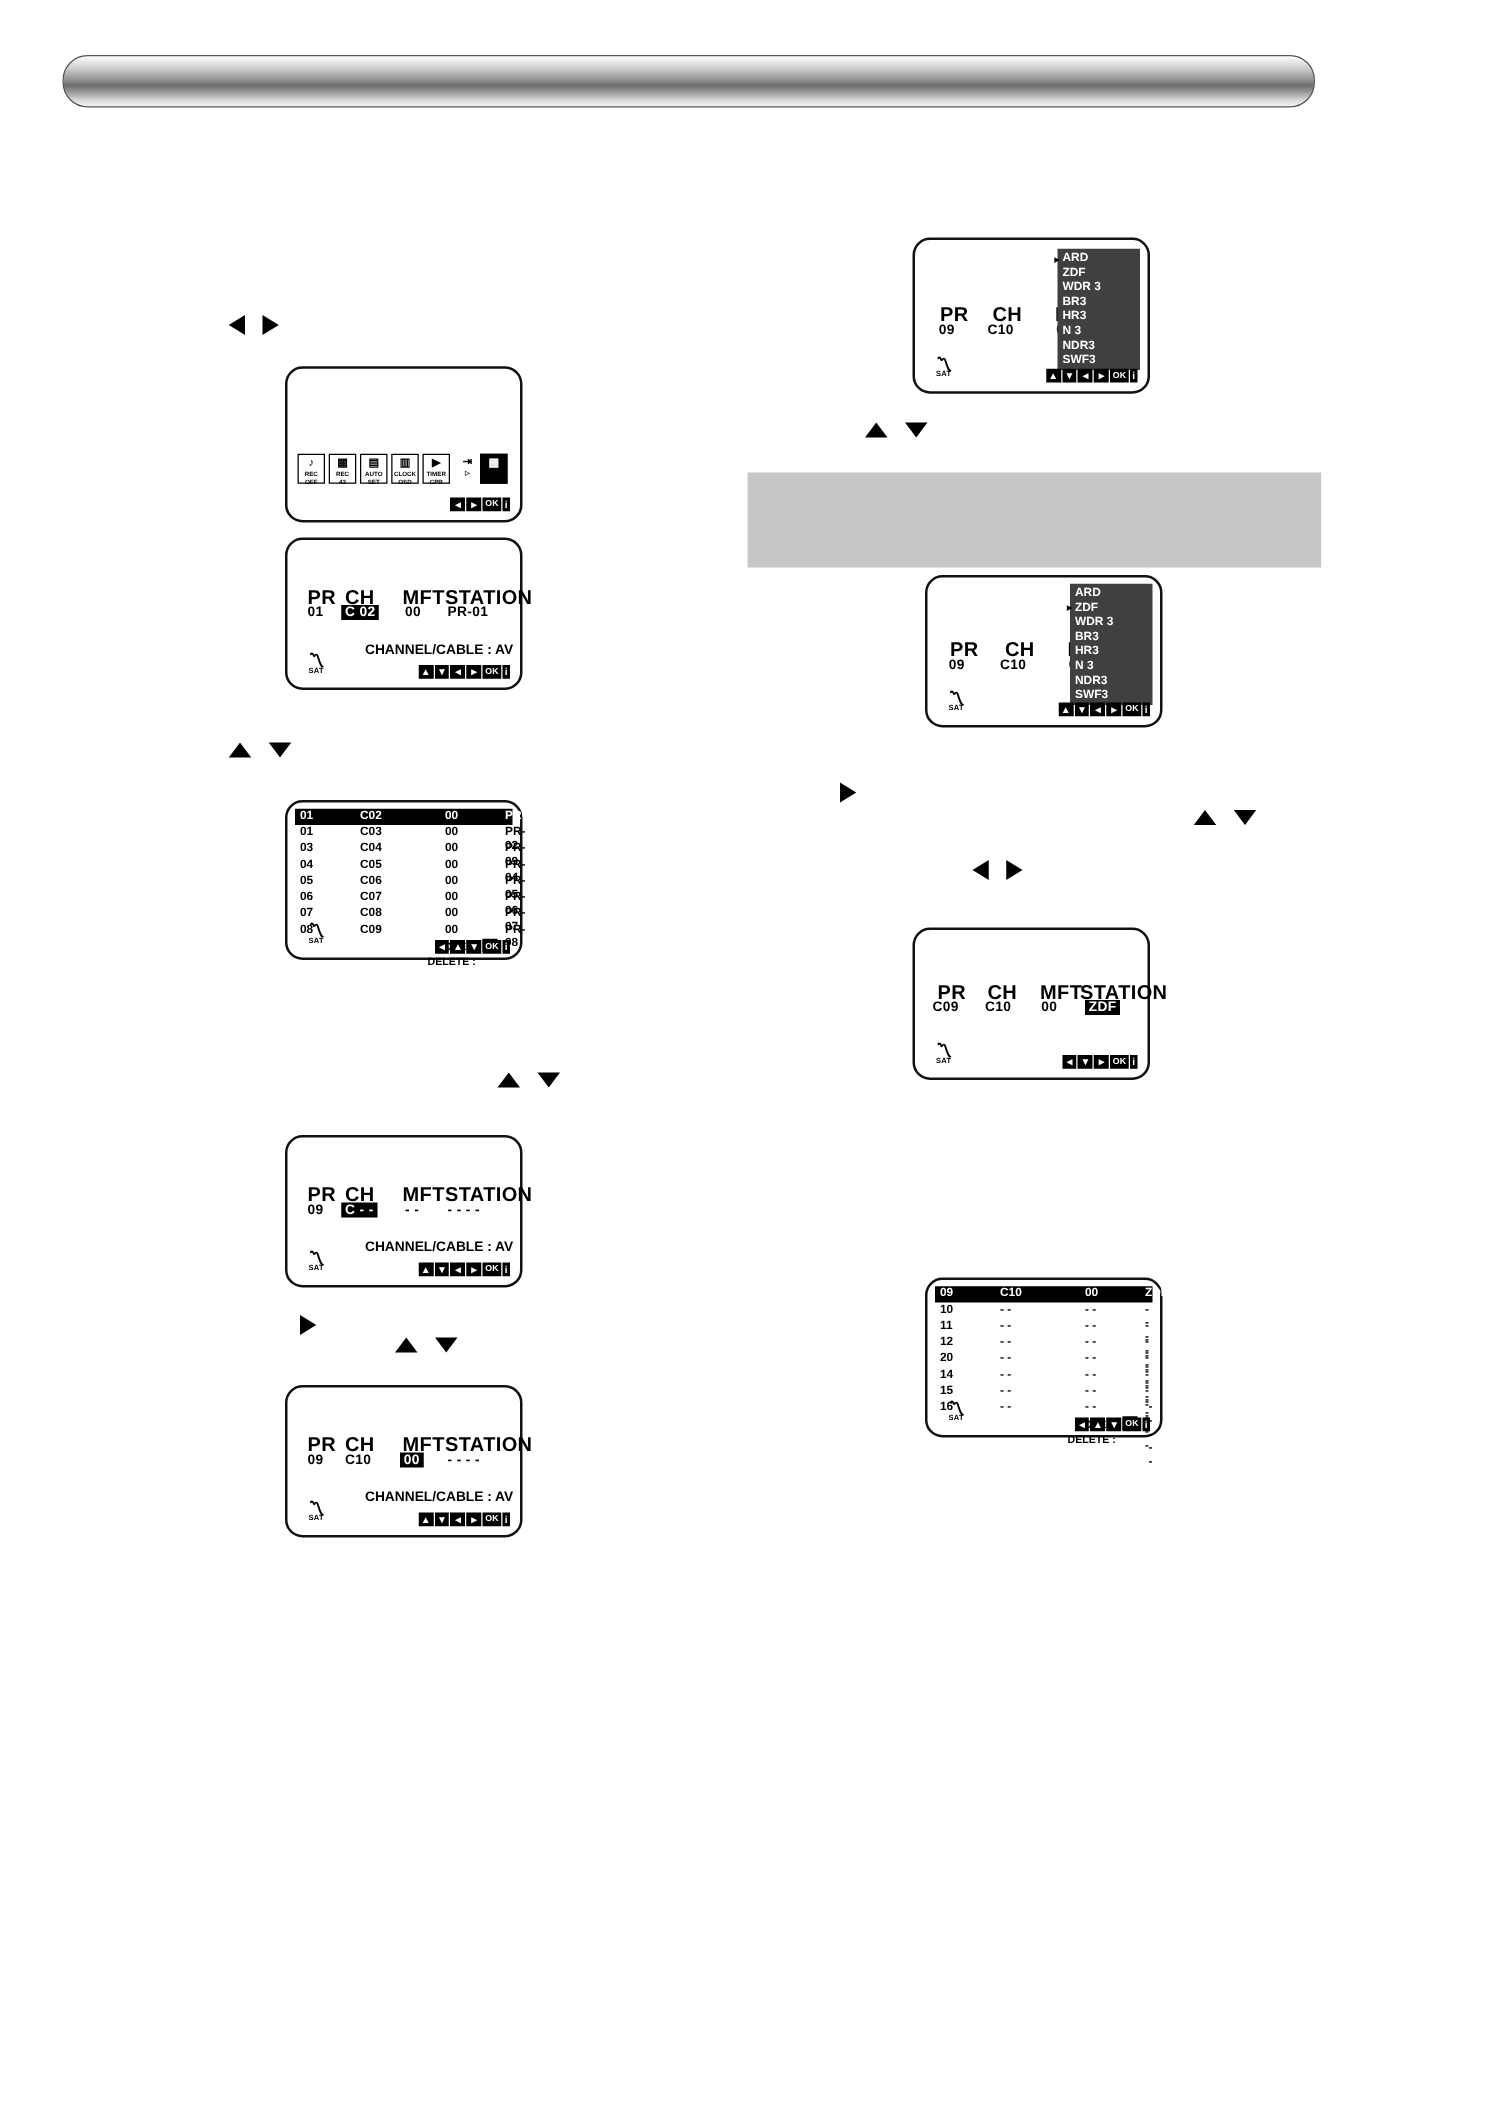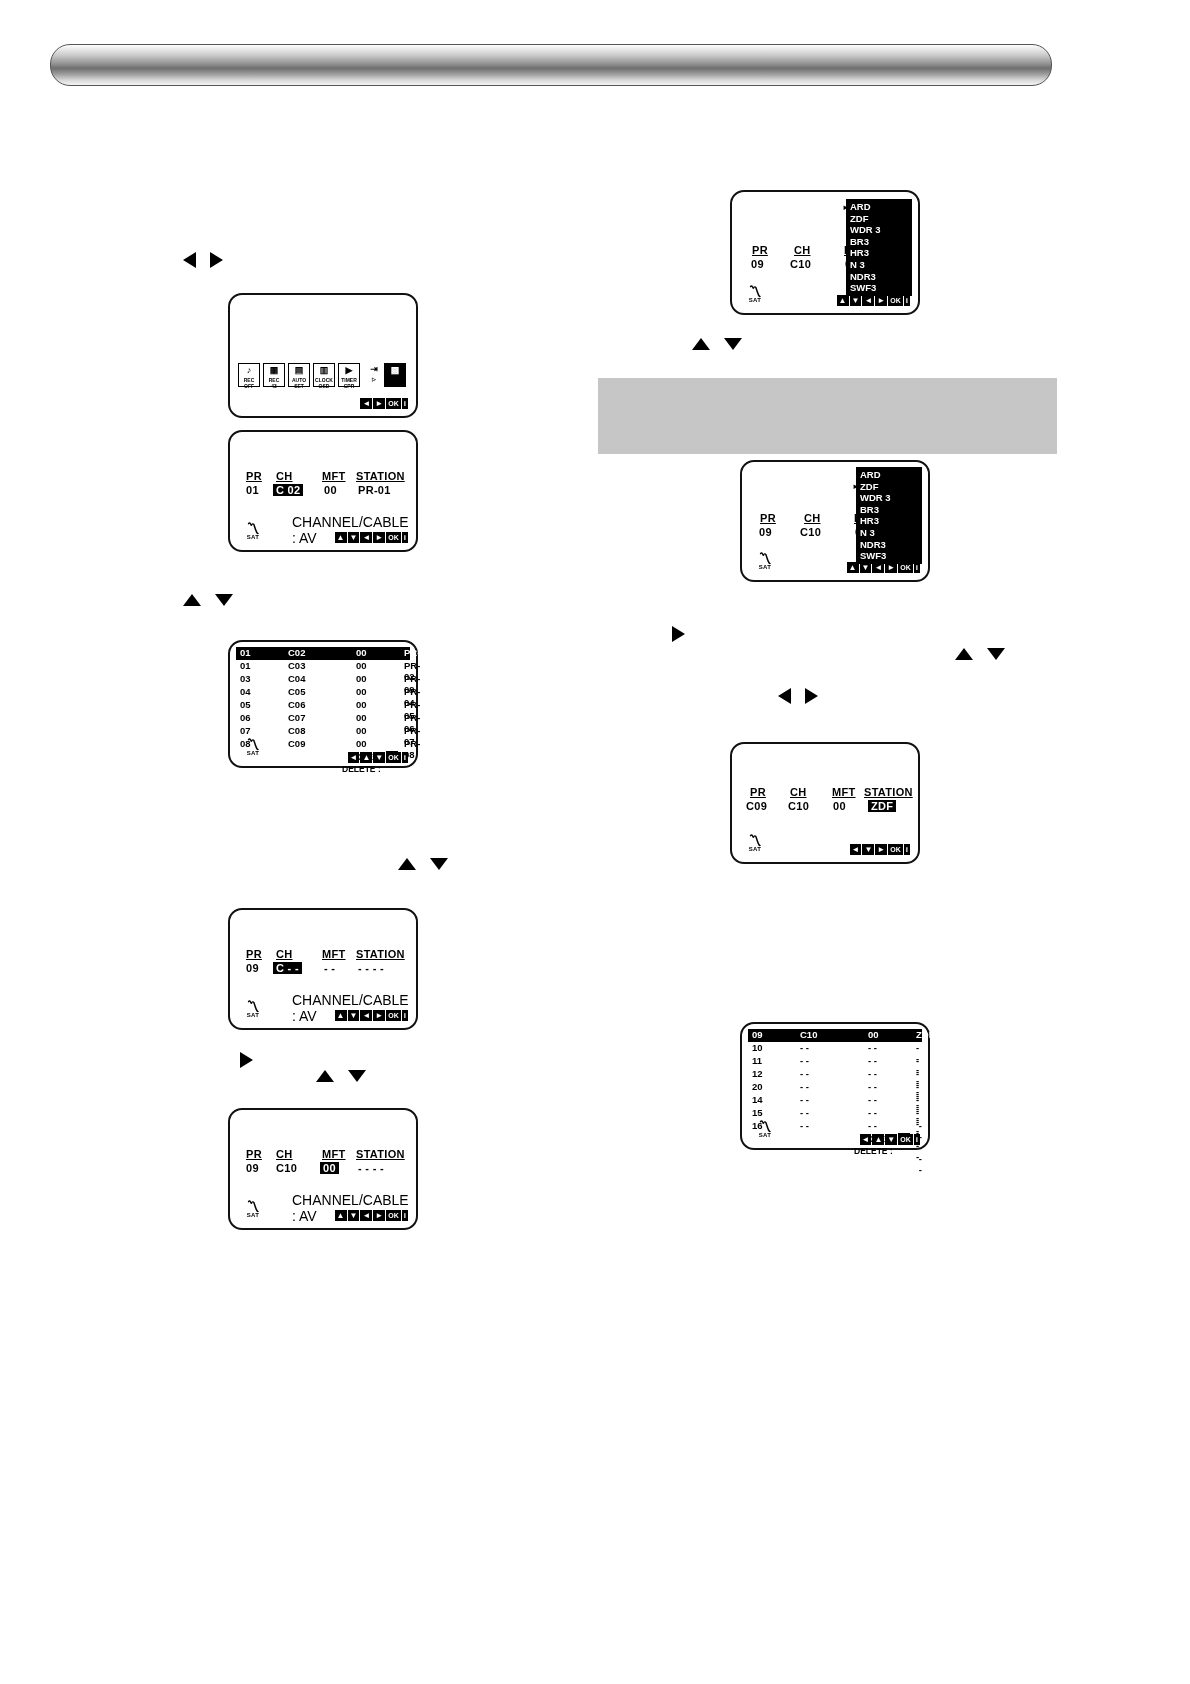--- a/index.html
+++ b/index.html
@@ -25,43 +25,42 @@
     position:absolute;
     border:2px solid #111;
     border-radius:14px;
     background:#ffffff;
     box-sizing:border-box;
   }
 
   
   .osd-head{
     position:absolute;
-    font-size:11px;font-weight:bold;color:#000;letter-spacing:.3px;
+    font-size:16px;font-weight:bold;color:#000;letter-spacing:.3px;
     white-space:pre;
-    text-decoration:underline;
   }
   .osd-val{
     position:absolute;
     font-size:11px;font-weight:bold;color:#000;letter-spacing:.3px;
     white-space:pre;
   }
   .hl{background:#000;color:#fff;padding:0 3px;}
 
   
   .keys{
     position:absolute;right:8px;bottom:7px;
     display:flex;gap:1px;align-items:center;
   }
   .key{
     background:#000;color:#fff;font-size:8px;line-height:9px;
     padding:1px 2px;font-weight:bold;
   }
   .key.ok{font-size:7px;padding:1px 2px;}
   .channel-cable{
-    position:absolute;font-size:14px;font-weight:normal;
+    position:absolute;font-size:11px;font-weight:bold;
   }
 
   
   .sat{
     position:absolute;left:8px;bottom:5px;width:30px;height:22px;
     font-size:7px;font-weight:bold;text-align:center;color:#000;
   }
   .sat .wave{font-size:13px;line-height:11px;display:block;}
   .sat .lbl{display:block;font-size:6px;letter-spacing:.3px;}
 
@@ -75,21 +74,21 @@
   .c-pr{left:4px;}
   .c-ch{left:52px;}
   .c-mft{left:120px;}
   .c-st{left:168px;}
   .move-line{
     position:absolute;font-size:8.5px;font-weight:bold;color:#000;
   }
 
   
   .stationbox{
-    position:absolute;background:#000000;color:#fff;
+    position:absolute;background:#404040;color:#fff;
     font-size:9.5px;font-weight:bold;line-height:11.6px;
     padding:2px 4px 2px 4px;
   }
   .stationbox div{white-space:pre;}
   .cursor{position:absolute;font-size:9px;color:#000;}
 
   
   .arrows{position:absolute;display:flex;gap:14px;align-items:center;}
   .tri{width:0;height:0;}
   .tri-l{border-top:8px solid transparent;border-bottom:8px solid transparent;border-right:13px solid #000;}

